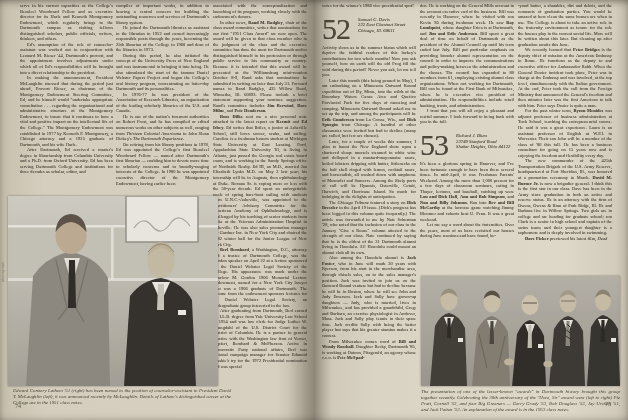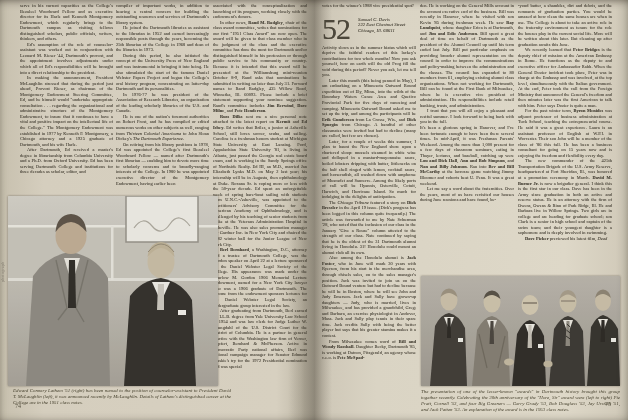--- a/index.html
+++ b/index.html
@@ -124,20 +124,28 @@
           <p class="para">Also among the Honolulu alumni is <b>Jack Foster</b>, who in June will mark 30 years with Ryerson, from his start in the merchandise area, through chisels sales, on to the sales manager's position. Jack was invited to join us on the Outward Bound venture but had to decline because he will be in Boston, where he will see John and Judy Emerson. Jack and Sally have grown-up daughters — Judy, who is married, lives in Milwaukee, and has provided a grandchild, Greg; and Barbara, an exercise physiologist in Andover, Mass. Jack and Sally play tennis in their spare time. Jack credits Sally with being the better player but says that his greater stamina makes it a contest.</p>
           <p class="para">From Milwaukee comes word of <b>Bill and Wendy Rasshall</b>. Daughter Becky, Dartmouth '85, is working at Datcon, Fitzgerald, an agency whose c.e.o. is <b>Pete McSpad-</b></p>
         </div>
     </div>
 
     <div class="col" style="left:420px;top:3px;width:94px;height:268px;">
       <div>
           <p class="para">den. He is working on the General Mills account in the account executive end of the business. Bill was recently in Hanover, where he visited with son Kevin '85 during freshman week. He saw <b>Ray Lundquist</b>, whose daughter Erica is at Dartmouth, and <b>Jim and Edie Anderson</b>. Bill spent a great deal of time on behalf of Dartmouth as the president of the Alumni Council up until his term ended last July. Bill put particular emphasis on providing broader alumni representation on the council in order to improve the communications and policy-making between the administration and the classes. The council has expanded to 80 members from 61, employing existing alumni class organizations. When not working for Dartmouth, Bill can be found at the First Bank of Milwaukee, where he is executive vice president of administration. His responsibilities include retail banking, trusts, and administration.</p>
           <p class="para">I trust that you will all enjoy a pleasant and restful summer. I look forward to being back with you in the fall.</p>
         </div>
+      <div class="classhead">
+        <span class="classnum">53</span>
+        <span class="secretary">
+          <span>Richard J. Blum</span><br>
+          <span>23749 Stanford Road</span><br>
+          <span>Shaker Heights, Ohio 44122</span>
+        </span>
+      </div>
       <div>
           <p class="para">It's been a glorious spring in Hanover, and I've been fortunate enough to have been there several times. In mid-April, it was Freshman Parents' Weekend. Among the more than 1,000 present for a few days of classroom seminars, eating in Thayer, lectures, and baseball, catching up were <b>Lou and Dick Hall</b>, <b>Ann and Bob Simpson</b>, and <b>Nan and Billy Johnson</b>. Ran into <b>Bev and Bill McCarthy</b> at the lacrosse game watching Jimmy Bloomer and cohorts beat U. Penn. It was a great weekend.</p>
           <p class="para">Let me say a word about the fraternities. Over the years, most of us have revisited our houses during June reunions and have found, be-</p>
         </div>
     </div>
 
     <div class="col" style="left:518px;top:3px;width:94px;height:268px;">
         <p class="para">-yond butter, a shambles, dirt and debris, and the remnants of graduation parties. You would be amazed at how clean the same houses are when in use. The College is about to take an active role in the fraternity environment as tenure for the role the houses play in the current social life. More will be written about this later. But cleaning up after graduation awaits this June.</p>
         <p class="para">We recently learned that <b>Peter Bridges</b> is the deputy chief of mission at the American Embassy in Rome. He functions as the deputy to and executive officer for Ambassador Rabb. When the General Dozier incident took place, Peter was in charge at the Embassy and was involved, at the top level, simultaneously with the Italian government. At the end, Peter took the call from the Foreign Ministry that announced the General's freedom and then minutes later was the first American to talk with him. Peter says Dozier is quite a man.</p>
         <p class="para">For the past winter term, <b>Byron Menides</b> was adjunct professor of business administration at Tuck School, teaching the entrepreneurial course. He said it was a great experience. Laura is an assistant professor of English at W.P.I. in Worcester. Their son John will be a member of the class of '86 this fall. He has been a business consultant for going on 15 years now and is enjoying the freedom and flexibility every day.</p>

